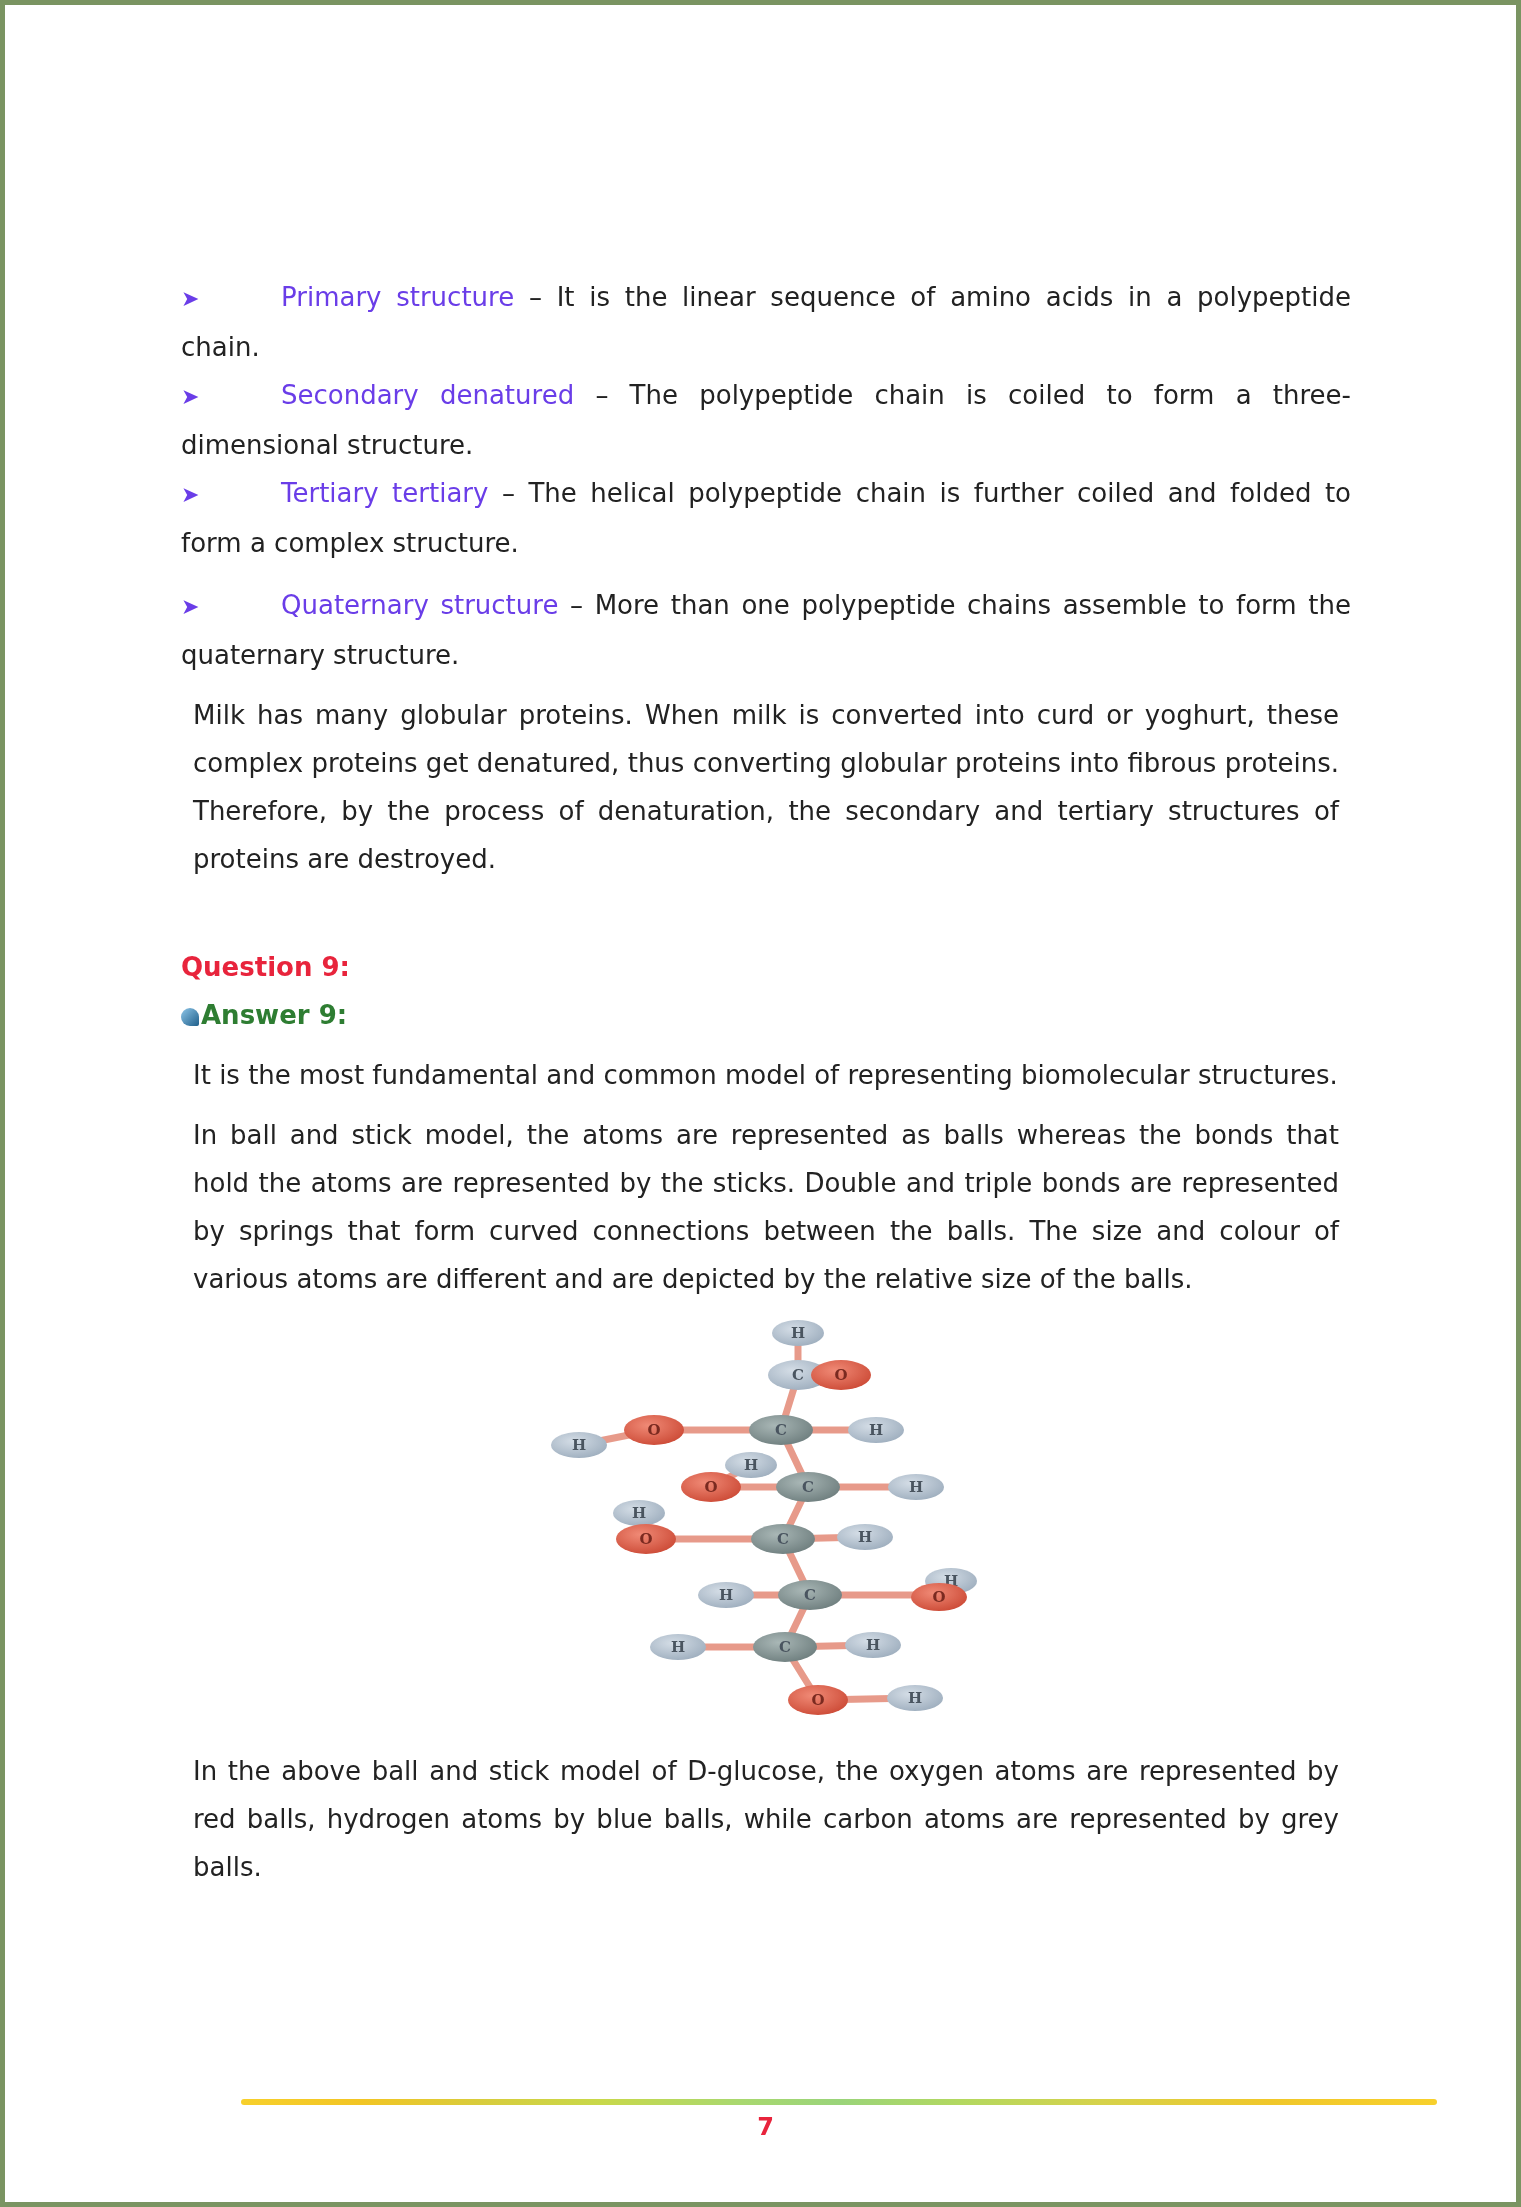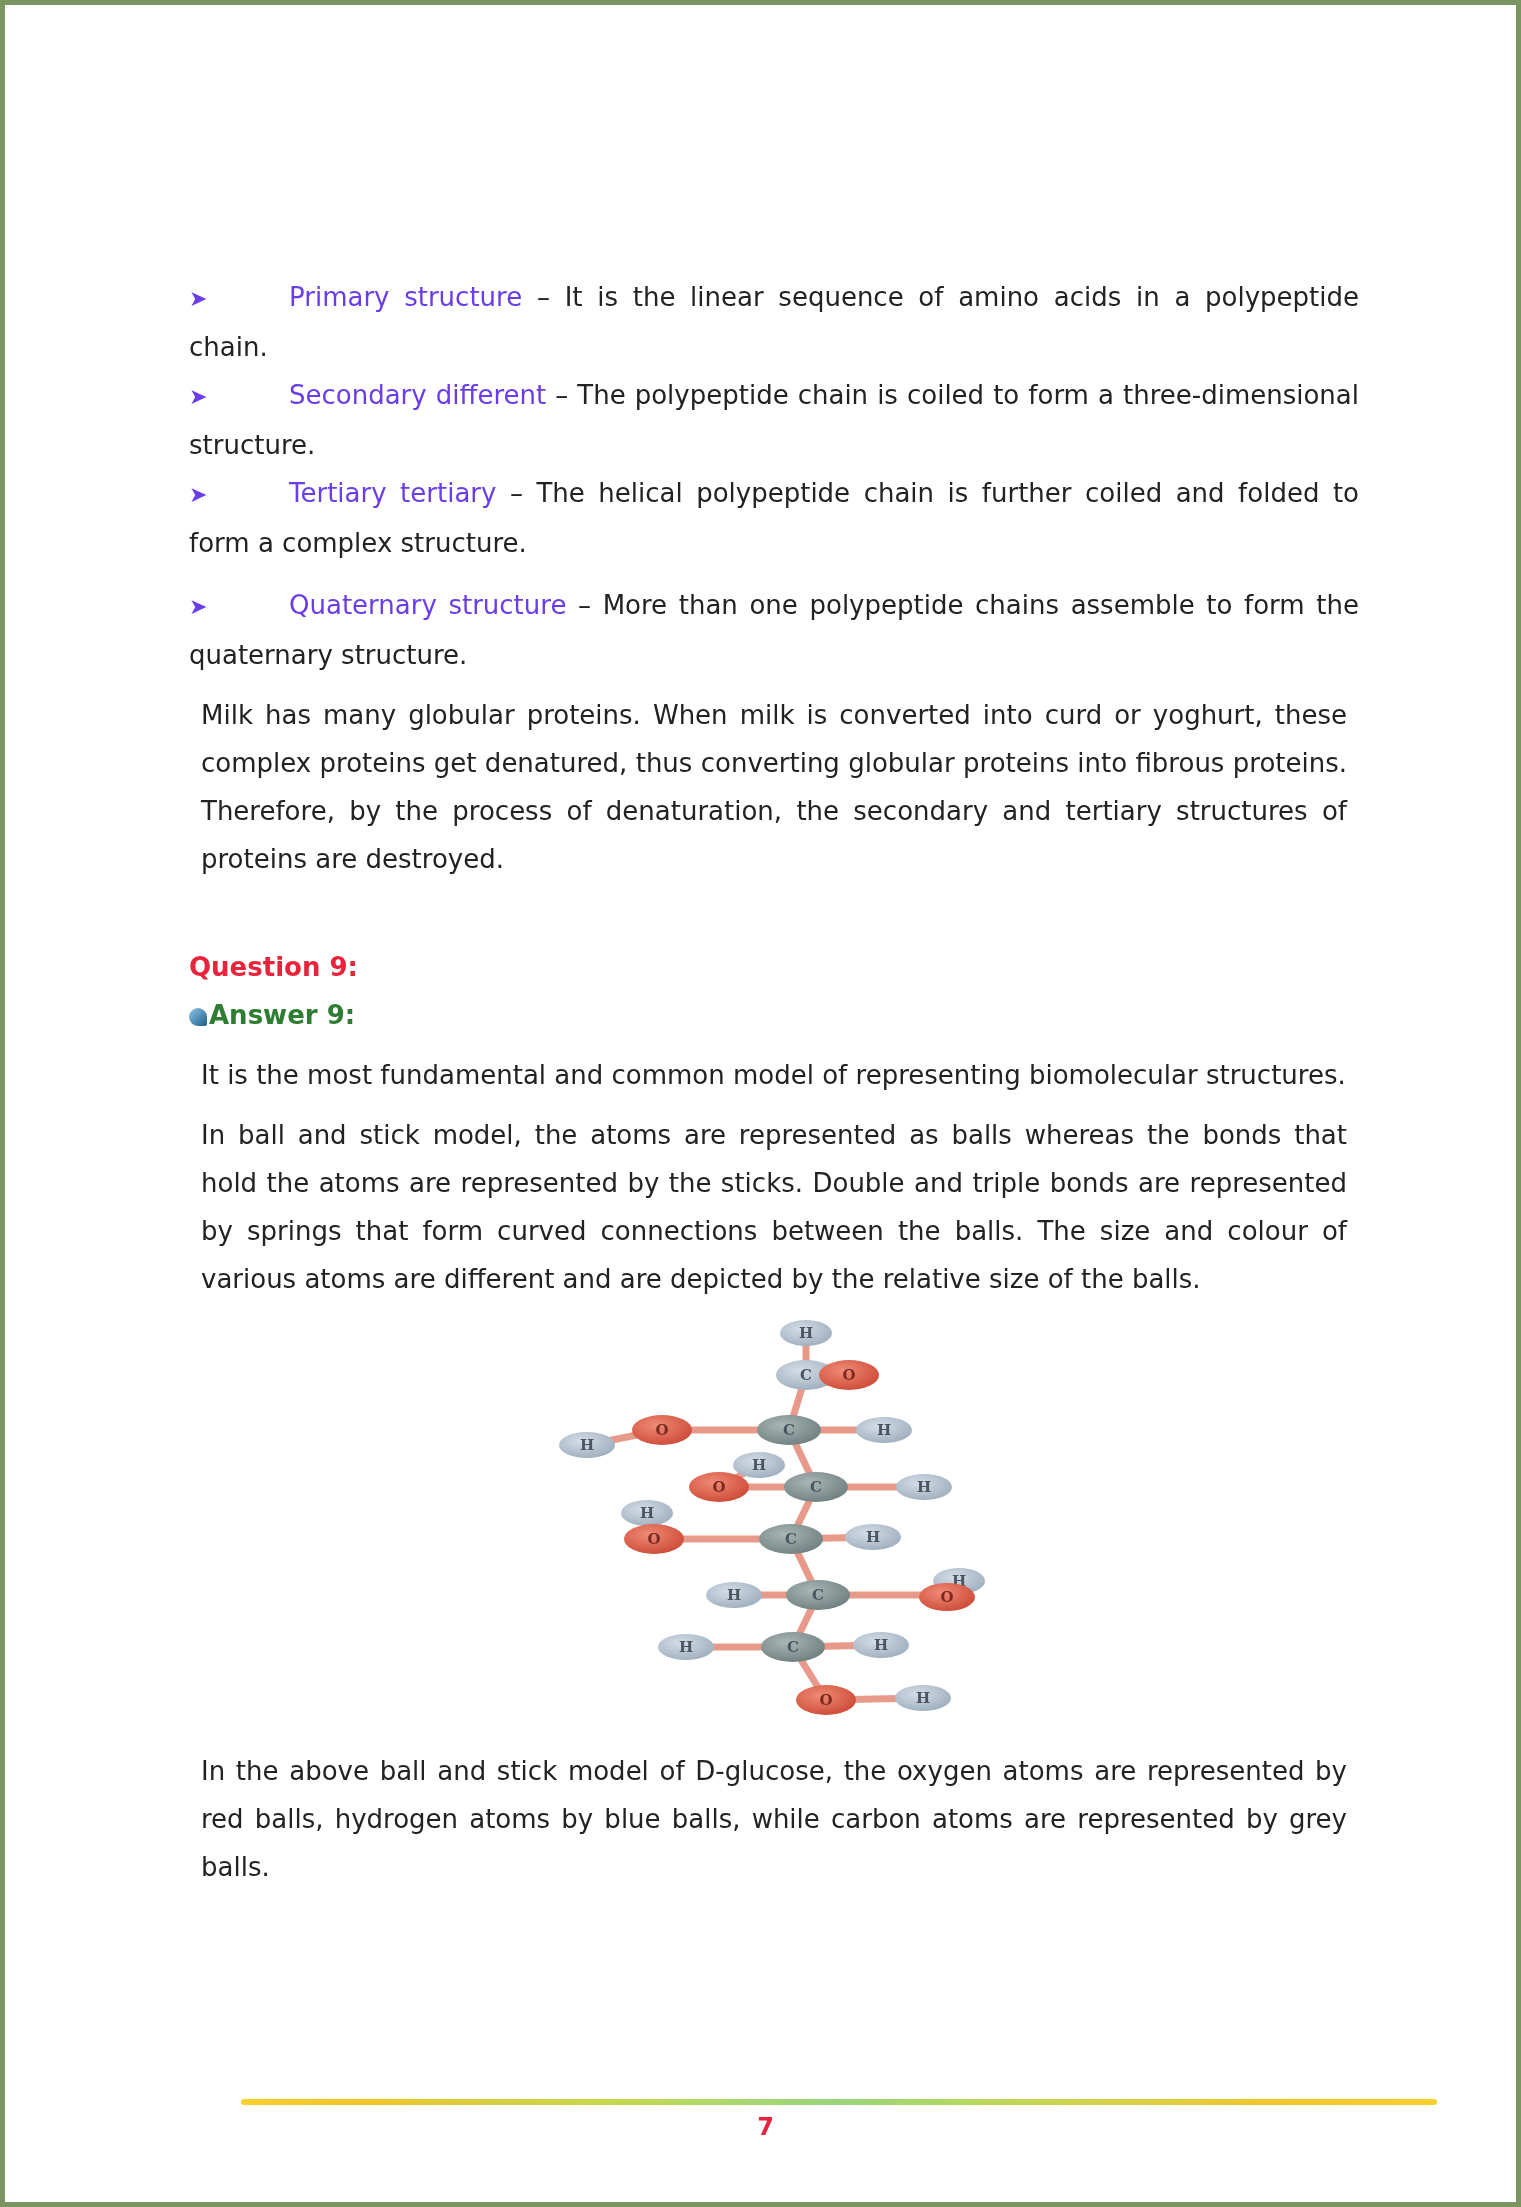--- a/index.html
+++ b/index.html
@@ -2,21 +2,21 @@
 <html><head>
   <meta charset="utf-8">
   <style>
     html, body { margin: 0; padding: 0; background: #ffffff; }
     body { width: 1521px; height: 2207px; position: relative; overflow: hidden; }
     .page {
       position: absolute; left: 0; top: 0; width: 1521px; height: 2207px;
       box-sizing: border-box; border: 5px solid #7a9462; background: #ffffff;
     }
     .content {
-      position: absolute; left: 184px; width: 1170px; top: 268px;
+      position: absolute; left: 176px; width: 1170px; top: 268px;
       font-family: "DejaVu Sans", sans-serif; font-size: 26px; color: #222222;
       line-height: 48px;
     }
     .bullet-row { position: relative; text-align: justify; margin: 0; }
     .bullet-row .arrow {
       display: inline-block; width: 100px; color: #6a3de8; font-size: 22px;
     }
     .term { color: #6a3de8; }
     p { margin: 12px; text-align: justify; }
     .gap-small { height: 14px; }
@@ -42,21 +42,21 @@
 <body>
 
 <div class="page">
 
   <div class="content">
 
     <div class="bullet-row">
       <span class="arrow">➤</span><span class="term">Primary structure</span><span> – It is the linear sequence of amino acids in a polypeptide chain.</span>
     </div>
     <div class="bullet-row">
-      <span class="arrow">➤</span><span class="term">Secondary different</span><span> – The polypeptide chain is coiled to form a three-dimensional structure.</span>
+      <span class="arrow">➤</span><span class="term">Secondary denatured</span><span> – The polypeptide chain is coiled to form a three-dimensional structure.</span>
     </div>
     <div class="bullet-row">
       <span class="arrow">➤</span><span class="term">Tertiary tertiary</span><span> – The helical polypeptide chain is further coiled and folded to form a complex structure.</span>
     </div>
     <div class="gap-small"></div>
     <div class="bullet-row">
       <span class="arrow">➤</span><span class="term">Quaternary structure</span><span> – More than one polypeptide chains assemble to form the quaternary structure.</span>
     </div>
 
     <p>Milk has many globular proteins. When milk is converted into curd or yoghurt, these complex proteins get denatured, thus converting globular proteins into fibrous proteins. Therefore, by the process of denaturation, the secondary and tertiary structures of proteins are destroyed.</p>

